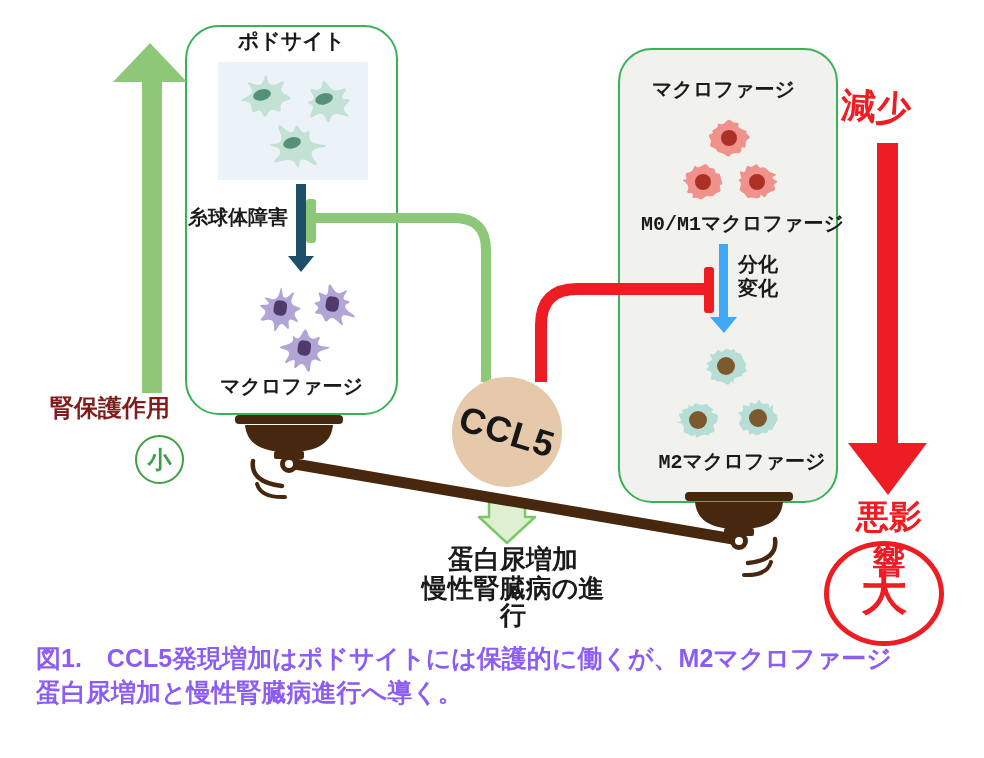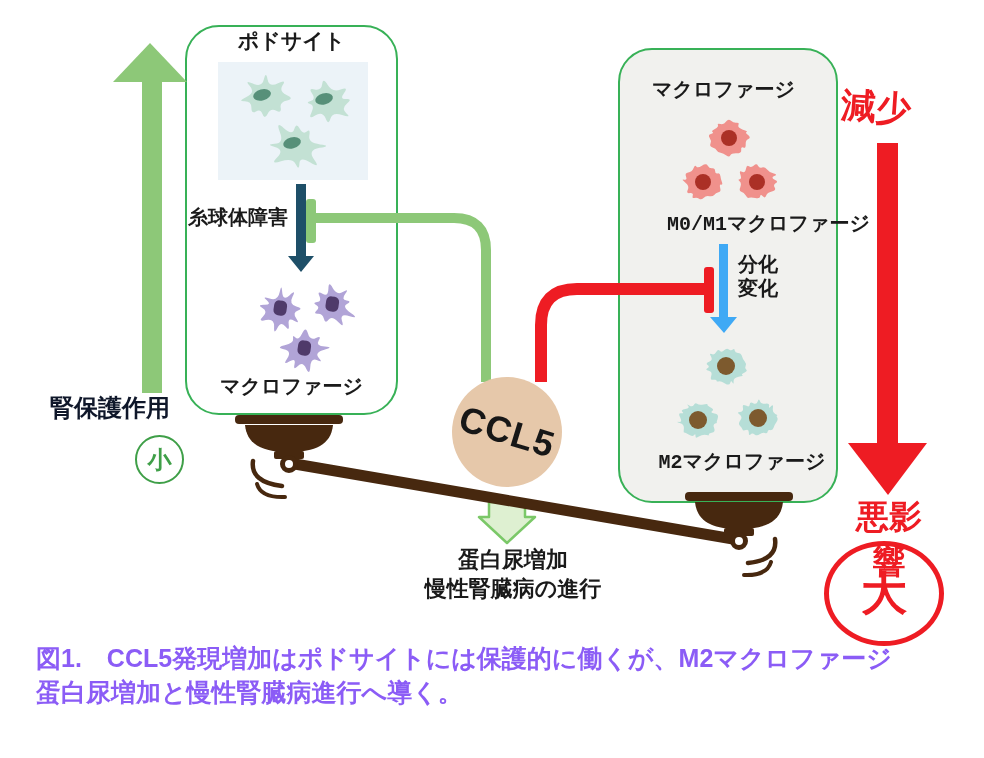--- a/index.html
+++ b/index.html
@@ -17,22 +17,22 @@
   #scale-layer{left:0;top:0;z-index:4;pointer-events:none;}
   .cells-svg{position:absolute;z-index:2;}
   
   #ccl5-circle{left:452px;top:377px;width:110px;height:110px;border-radius:50%;
     background:#e6c8aa;z-index:3;display:flex;align-items:center;justify-content:center;}
   #ccl5-circle span{font-size:36px;font-weight:bold;letter-spacing:1px;color:#171717;
     transform:rotate(17deg);display:block;}
   
   .lbl20{font-size:20px;line-height:24px;}
   .lbl21{font-size:21px;line-height:25px;}
-  .lbl22{font-size:22px;line-height:27px;}
-  .green-text{color:#0f172a;}
+  .lbl22{font-size:26px;line-height:27px;}
+  .green-text{color:#7f1d1d;}
   .red-text{color:#ee1c23;}
   .badge{position:absolute;border-radius:50%;display:flex;align-items:center;justify-content:center;
     font-weight:bold;z-index:5;background:transparent;}
   #small-badge{left:135px;top:435px;width:45px;height:45px;border:2.5px solid #3f9f48;
     font-size:24px;color:#3f9f48;}
   #large-badge{left:824px;top:541px;width:110px;height:95px;border:5px solid #ee1c23;
     font-size:46px;color:#ee1c23;}
   #decrease-label{left:841px;top:84px;font-size:35px;transform:rotate(4deg);z-index:5;}
   #adverse-label{left:840px;top:495px;width:98px;font-size:33px;text-align:center;z-index:5;}
   #protect-label{left:50px;top:392px;font-size:24px;z-index:5;}
@@ -143,21 +143,21 @@
       <path d="M771 562 Q767 576 744 575" fill="none" stroke="#47280f" stroke-width="4" stroke-linecap="round"></path>
     </g>
   </g>
 </svg>
 
 <div class="txt jp lbl21 center" style="left:185px;top:30px;width:213px">ポドサイト</div>
 <div class="txt jp lbl20" style="left:188px;top:207px">糸球体障害</div>
 <div class="txt jp lbl20 center" style="left:185px;top:376px;width:213px">マクロファージ</div>
 
 <div class="txt jp lbl20 center" style="left:618px;top:79px;width:211px">マクロファージ</div>
-<div class="txt jp lbl20 center" style="left:644px;top:213px;width:249px">M0/M1マクロファージ</div>
+<div class="txt jp lbl20 center" style="left:618px;top:213px;width:249px">M0/M1マクロファージ</div>
 <div class="txt jp lbl20" style="left:738px;top:254px">
   <div>分化</div>
   <div>変化</div>
 </div>
 <div class="txt jp lbl20 center" style="left:618px;top:451px;width:248px">M2マクロファージ</div>
 
 <div class="txt jp lbl22 center" style="left:413px;top:548px;width:200px">蛋白尿増加</div>
 <div class="txt jp lbl22 center" style="left:413px;top:577px;width:200px">慢性腎臓病の進行</div>
 
 <div id="protect-label" class="abs jp green-text">腎保護作用</div>

